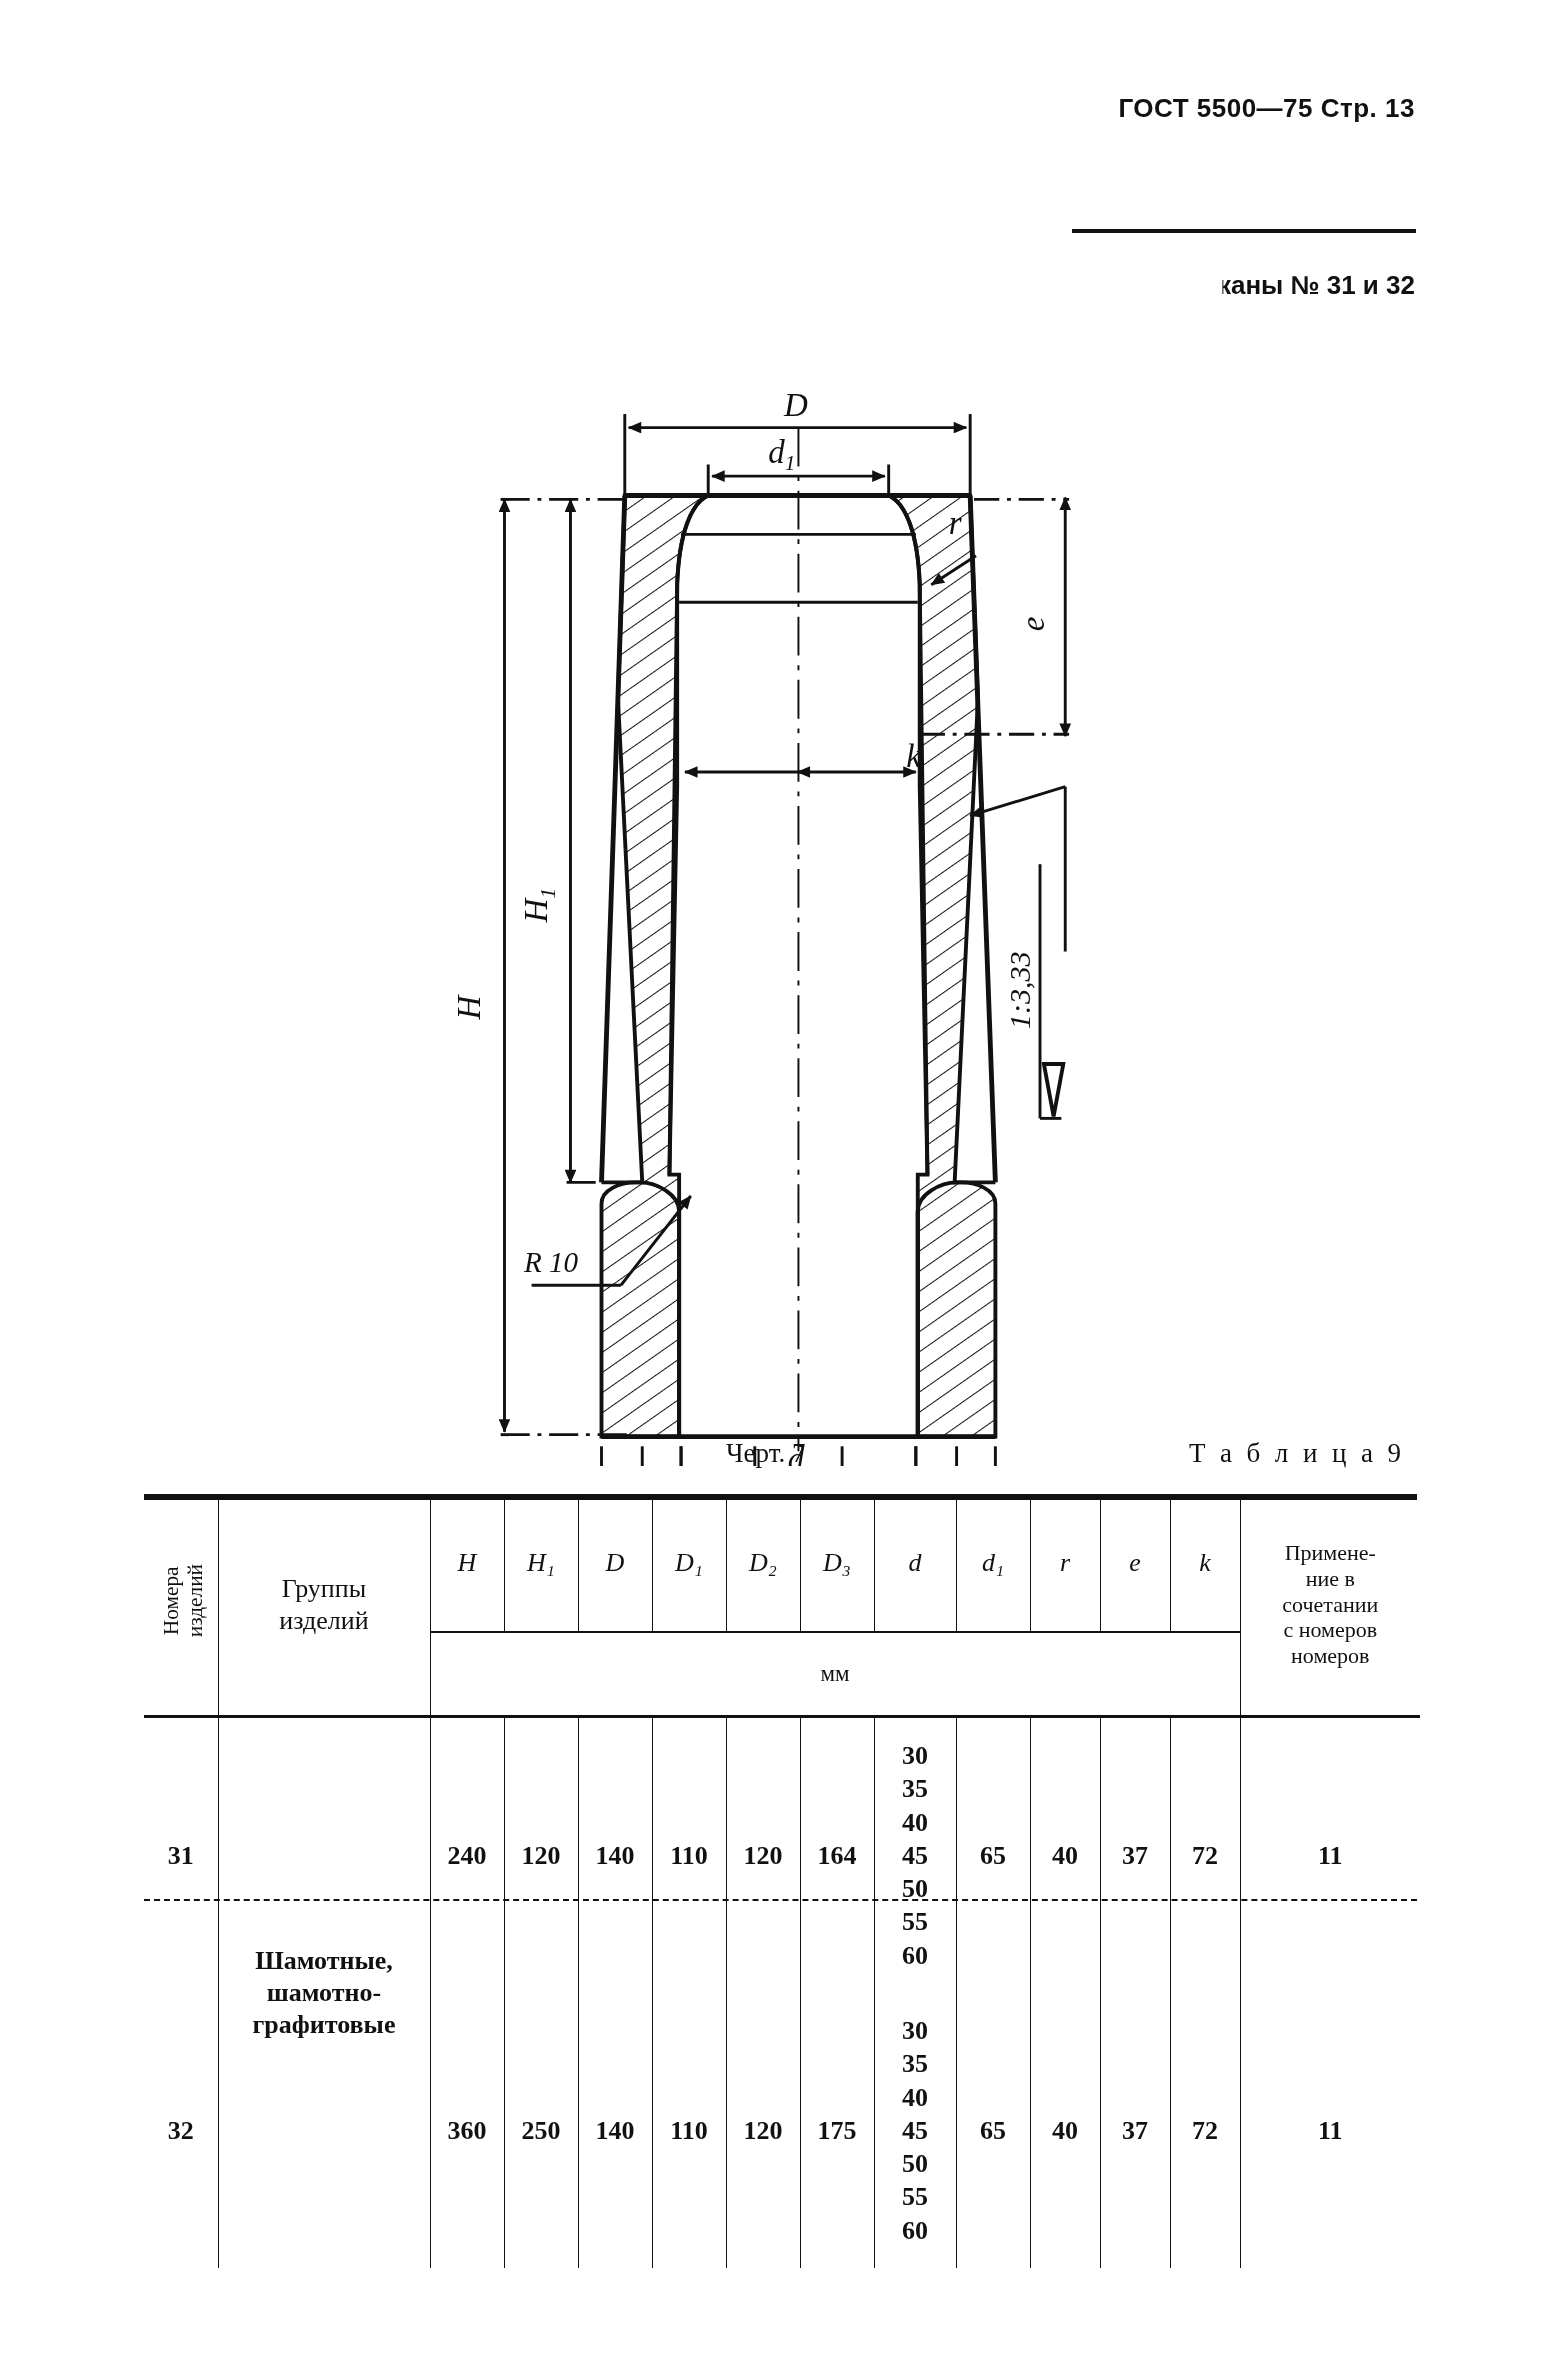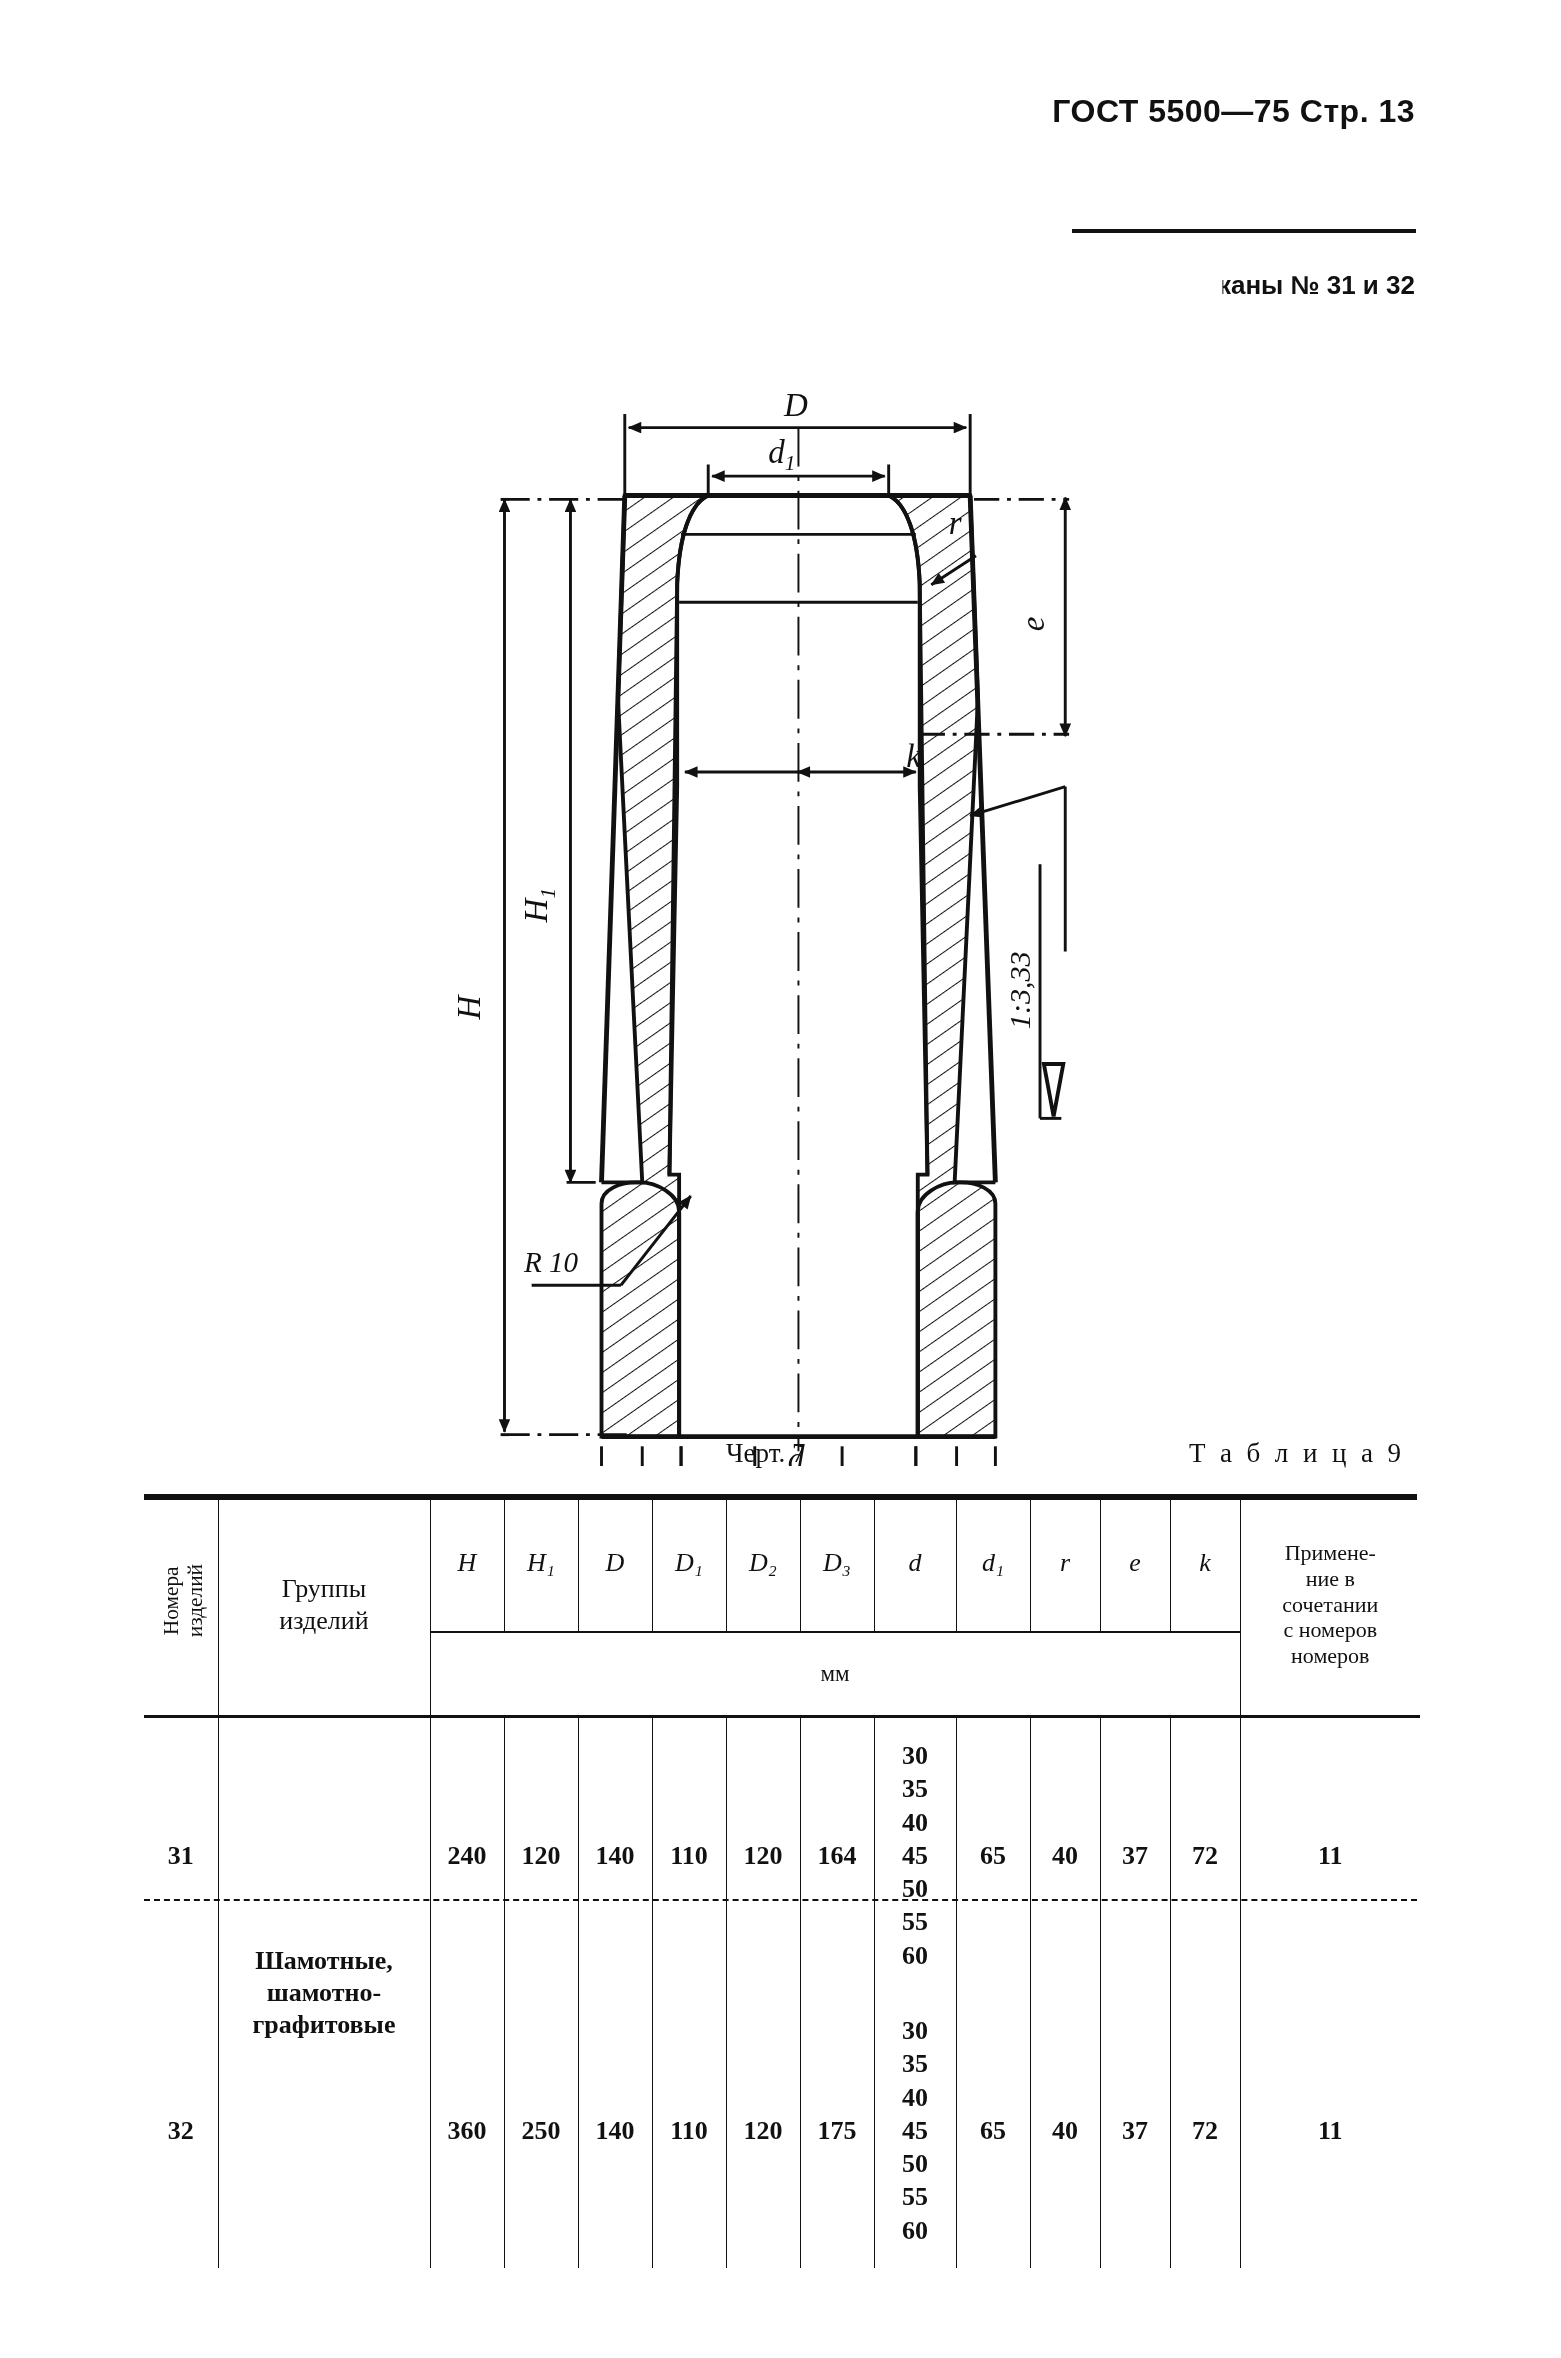--- a/index.html
+++ b/index.html
@@ -10,21 +10,21 @@
     -webkit-font-smoothing:none;
   }
 
   
   #header{
     position:absolute; left:0; top:93px; width:1561px;
   }
   #header-inner{
     position:absolute; right:146px; top:0;
     font-family:"Liberation Sans", sans-serif;
-    font-weight:bold; font-size:32px; letter-spacing:0.5px;
+    font-weight:bold; font-size:26px; letter-spacing:0.5px;
     white-space:nowrap;
   }
   #header-rule{
     position:absolute; left:1072px; top:136px; width:344px; height:3.9px;
     background:#111; 
   }
   #subtitle{
     position:absolute; right:146px; top:177px;
     font-family:"Liberation Sans", sans-serif;
     font-weight:bold; font-size:26px; white-space:nowrap;

